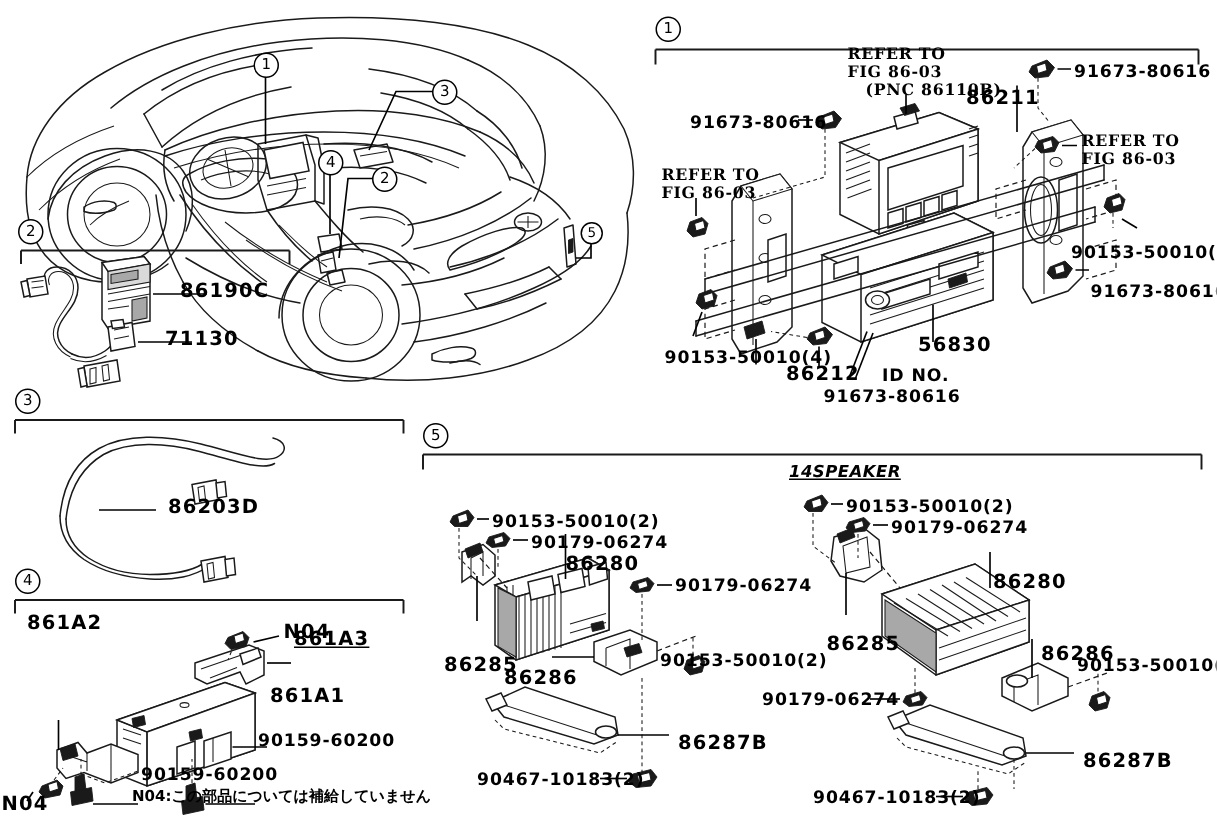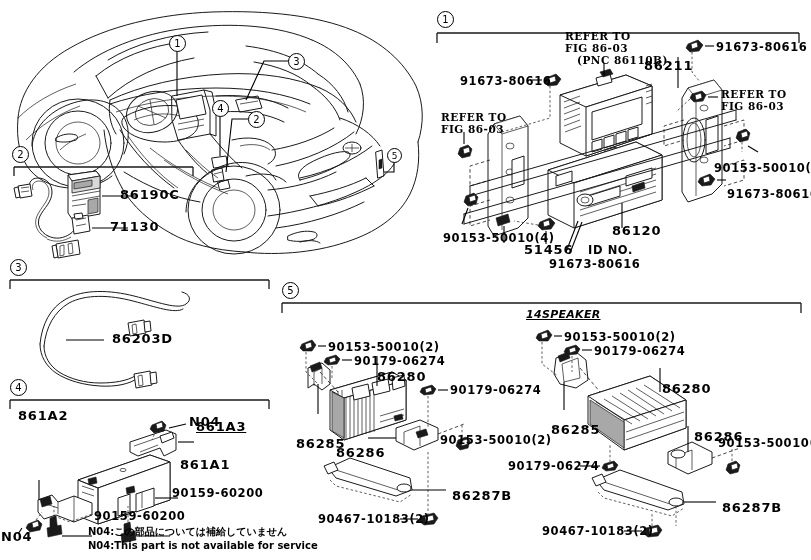--- a/index.html
+++ b/index.html
@@ -609,43 +609,42 @@
 
   <div class="lbl serif" style="left:441px;top:111px;">REFER TO</div>
   <div class="lbl serif" style="left:441px;top:123px;">FIG 86-03</div>
 
   <div class="lbl partno" style="left:714px;top:162px;">90153-50010(4)</div>
 
   <div class="lbl partno" style="left:727px;top:188px;">91673-80616</div>
 
   <div class="lbl partno" style="left:443px;top:232px;">90153-50010(4)</div>
 
-  <div class="lbl big" style="left:524px;top:244px;">51456</div>
+  <div class="lbl big" style="left:524px;top:244px;">86212</div>
 
   <div class="lbl partno" style="left:549px;top:258px;">91673-80616</div>
 
-  <div class="lbl big" style="left:612px;top:225px;">86120</div>
+  <div class="lbl big" style="left:612px;top:225px;">56830</div>
 
   <div class="lbl partno" style="left:588px;top:244px;">ID NO.</div>
 
   <div class="lbl big" style="left:120px;top:189px;">86190C</div>
   <div class="lbl big" style="left:110px;top:221px;">71130</div>
 
   <div class="lbl big" style="left:112px;top:333px;">86203D</div>
 
   <div class="lbl big" style="left:189px;top:416px;">N04</div>
   <div class="lbl big" style="left:196px;top:421px;text-decoration:underline;">861A3</div>
   <div class="lbl big" style="left:18px;top:410px;">861A2</div>
   <div class="lbl big" style="left:180px;top:459px;">861A1</div>
   <div class="lbl big" style="left:1px;top:531px;">N04</div>
   <div class="lbl partno" style="left:172px;top:487px;">90159-60200</div>
   <div class="lbl partno" style="left:94px;top:510px;">90159-60200</div>
 
   <div class="lbl note" style="left:44px;top:526px;">N04:この部品については補給していません</div>
-  <div class="lbl note" style="left:44px;top:540px;">N04:This part is not available for service</div>
 
   <div class="lbl head" style="left:526px;top:309px;font-style:italic;">14SPEAKER</div>
 
   <div class="lbl partno" style="left:328px;top:341px;">90153-50010(2)</div>
   <div class="lbl partno" style="left:354px;top:355px;">90179-06274</div>
   <div class="lbl big" style="left:377px;top:371px;">86280</div>
   <div class="lbl big" style="left:296px;top:438px;">86285</div>
   <div class="lbl big" style="left:336px;top:447px;">86286</div>
   <div class="lbl partno" style="left:450px;top:384px;">90179-06274</div>
   <div class="lbl partno" style="left:440px;top:434px;">90153-50010(2)</div>

